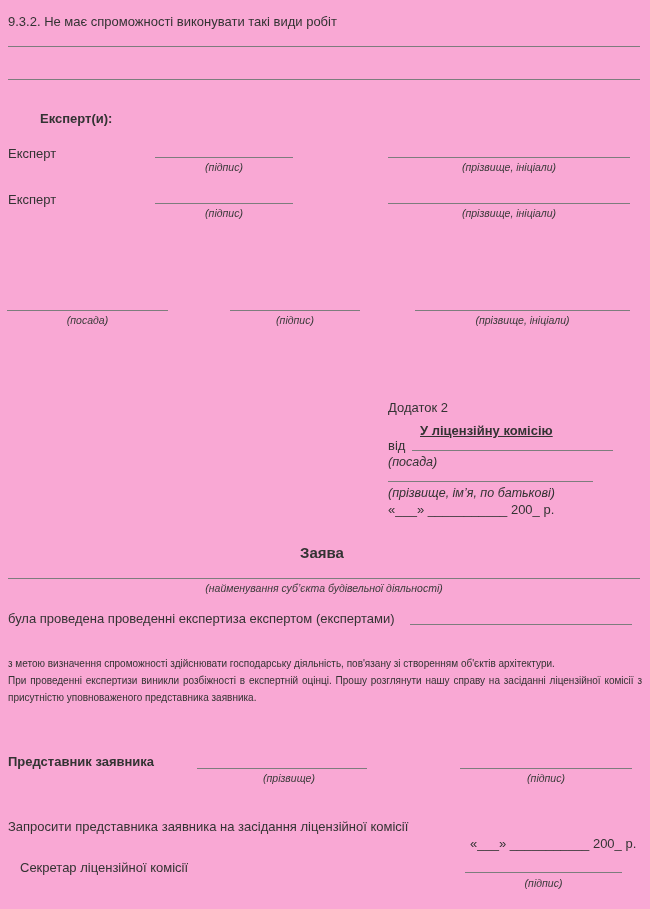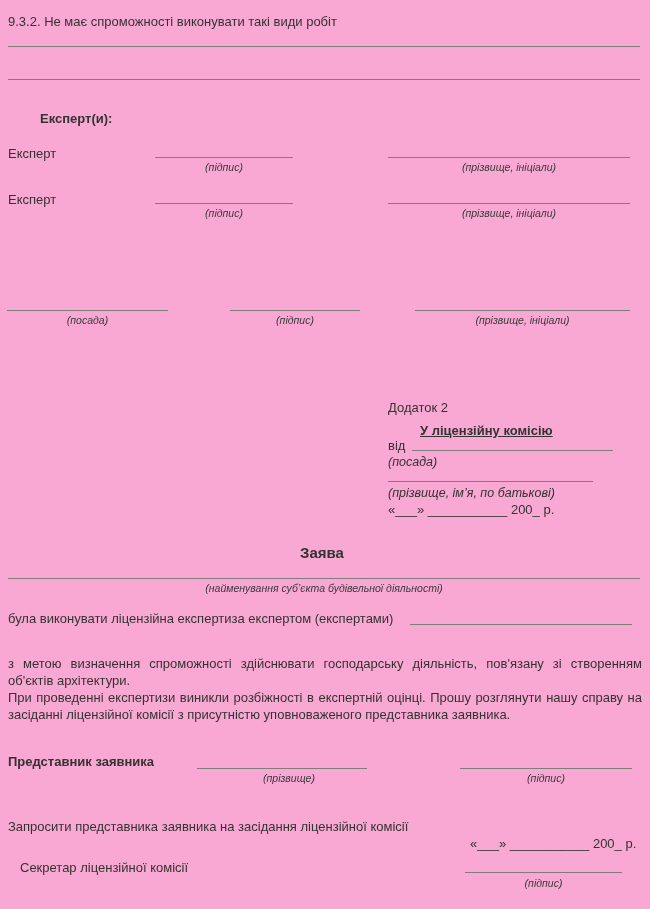--- a/index.html
+++ b/index.html
@@ -4,21 +4,21 @@
 <style>
   html,body{margin:0;padding:0;background:#fff;}
   body{width:650px;height:909px;font-family:"Liberation Sans",sans-serif;color:#333;}
   .page{position:relative;width:650px;height:909px;background:#f9a8d4;overflow:hidden;}
   .t{position:absolute;font-size:13px;white-space:nowrap;line-height:14px;}
   .b{font-weight:bold;padding-left:32px;}
   .big{font-size:15px;}
   .rule{position:absolute;height:0;border-top:1px solid #7d7d7d;}
   .cap{position:absolute;font-size:10.5px;font-style:italic;color:#3a3a3a;text-align:center;white-space:nowrap;line-height:12px;}
   .icap{position:absolute;font-size:12.5px;font-style:italic;white-space:nowrap;line-height:14px;}
-  .para{position:absolute;left:8px;width:634px;font-size:13px;line-height:17px;text-align:justify;}
+  .para{position:absolute;left:8px;width:634px;font-size:10px;line-height:17px;text-align:justify;}
   .para p{margin:0;}
   .center{text-align:center;}
 </style>
 </head>
 <body>
 
 <div class="page">
 
   <div class="t" style="left:8px;top:15px;">9.3.2. Не має спроможності виконувати такі види робіт</div>
   <div class="rule" style="left:8px;top:46px;width:632px;"></div>
@@ -53,21 +53,21 @@
   <div class="icap" style="left:388px;top:455px;">(посада)</div>
   <div class="rule" style="left:388px;top:481px;width:205px;"></div>
   <div class="icap" style="left:388px;top:486px;">(прізвище, ім’я, по батькові)</div>
   <div class="t" style="left:388px;top:503px;">«___» ___________ 200_ р.</div>
 
   <div class="t b big center" style="left:4px;top:546px;width:518px;margin-left:27px;">Заява</div>
 
   <div class="rule" style="left:8px;top:578px;width:632px;"></div>
   <div class="cap" style="left:8px;top:582px;width:632px;">(найменування суб’єкта будівельної діяльності)</div>
 
-  <div class="t" style="left:8px;top:612px;">була виконувати ліцензійна експертиза експертом (експертами)</div>
+  <div class="t" style="left:8px;top:612px;">була проведена проведенні експертиза експертом (експертами)</div>
   <div class="rule" style="left:410px;top:624px;width:222px;"></div>
 
   <div class="para" style="top:655px;">
     <p>з метою визначення спроможності здійснювати господарську діяльність, пов'язану зі створенням об'єктів архітектури.</p>
     <p>При проведенні експертизи виникли розбіжності в експертній оцінці. Прошу розглянути нашу справу на засіданні ліцензійної комісії з присутністю уповноваженого представника заявника.</p>
   </div>
 
   <div class="t" style="left:8px;top:755px;font-weight:bold;">Представник заявника</div>
   <div class="rule" style="left:197px;top:768px;width:170px;"></div>
   <div class="cap" style="left:204px;top:772px;width:170px;">(прізвище)</div>

